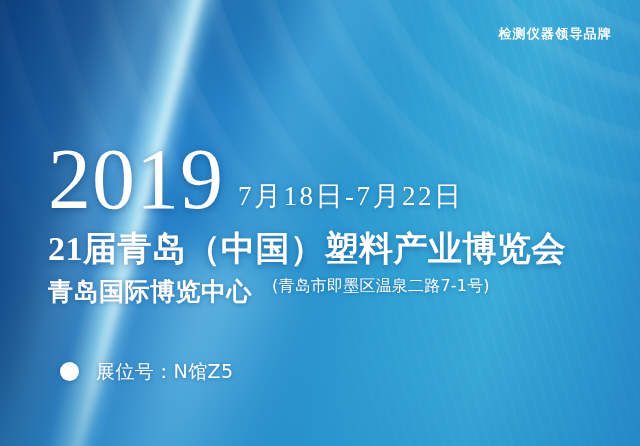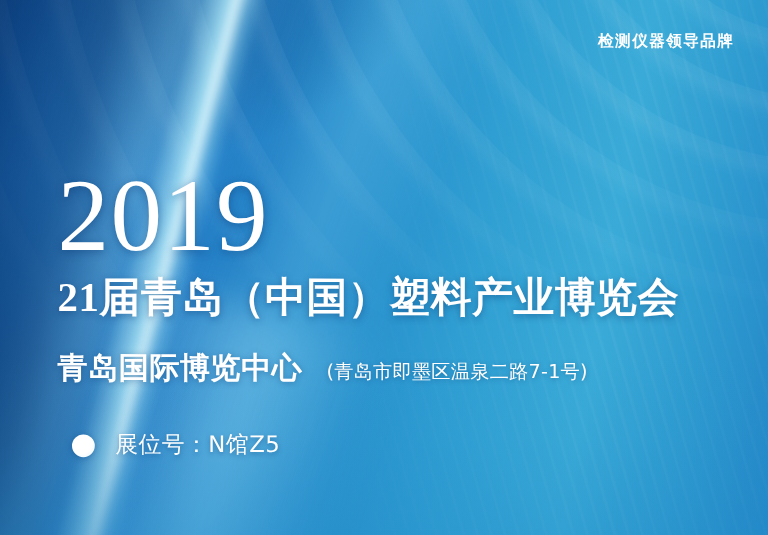--- a/index.html
+++ b/index.html
@@ -211,23 +211,23 @@
     font-size: 34px;
     letter-spacing: 0.5px;
     line-height: 1;
     white-space: nowrap;
     text-shadow: 0 2px 6px rgba(8,50,110,0.45);
   }
 
   #venue-row {
     position: absolute;
     left: 48px;
-    top: 294px;
+    top: 279px;
     display: flex;
-    align-items: flex-end;
+    align-items: flex-start;
     white-space: nowrap;
   }
   #venue-name {
     color: #ffffff;
     font-family: "DejaVu Sans", "Liberation Sans", sans-serif;
     font-weight: bold;
     font-size: 25px;
     letter-spacing: 0.5px;
     line-height: 1;
     text-shadow: 0 1px 5px rgba(8,50,110,0.4);
@@ -289,20 +289,21 @@
   <div class="bg-layer" id="bg-bottom-wash"></div>
 
   <div id="logo">
     <span id="logo-tagline">检测仪器领导品牌</span>
   </div>
 
   <div id="copy">
 
     <div id="year-row">
       <span id="year">2019</span>
+      <span id="date-range">7月18日-7月22日</span>
     </div>
 
     <div id="event-title">21届青岛（中国）塑料产业博览会</div>
 
     <div id="venue-row">
       <span id="venue-name">青岛国际博览中心</span>
       <span id="venue-address">(青岛市即墨区温泉二路7-1号)</span>
     </div>
 
     <div id="booth-row">

